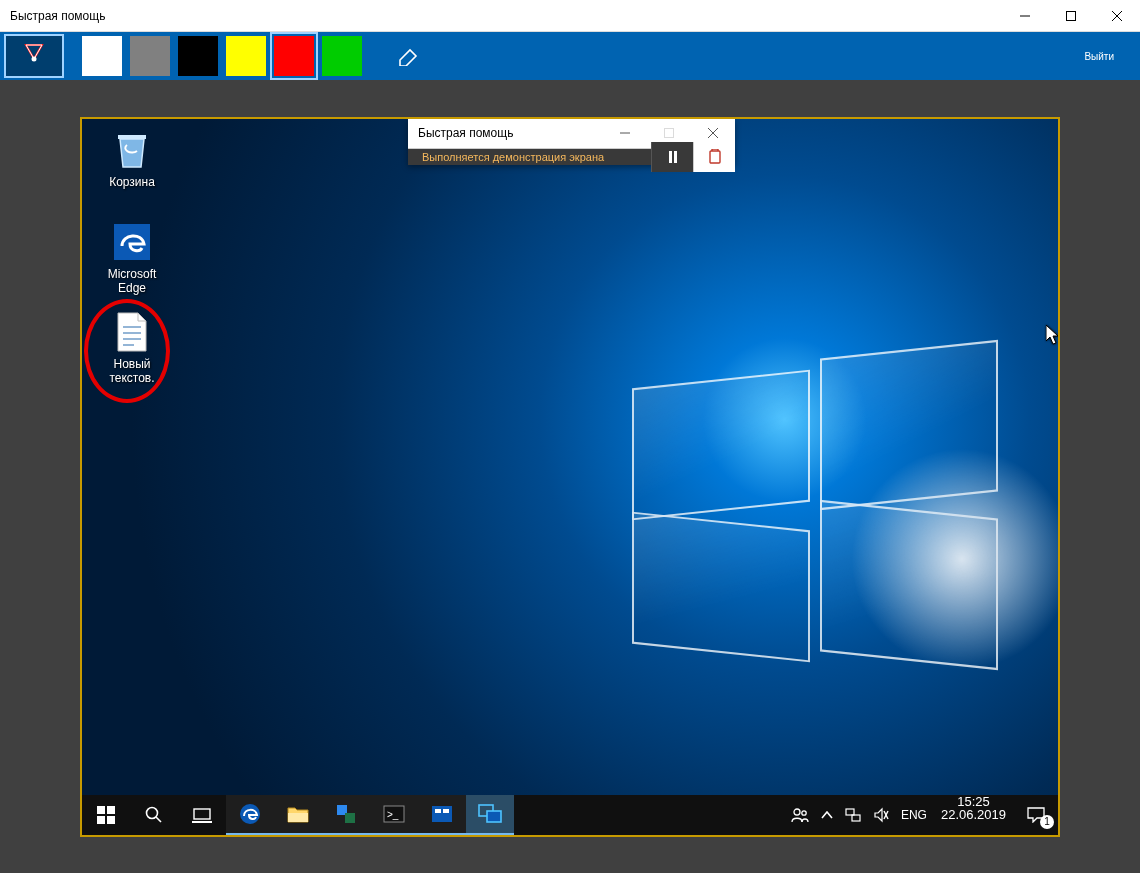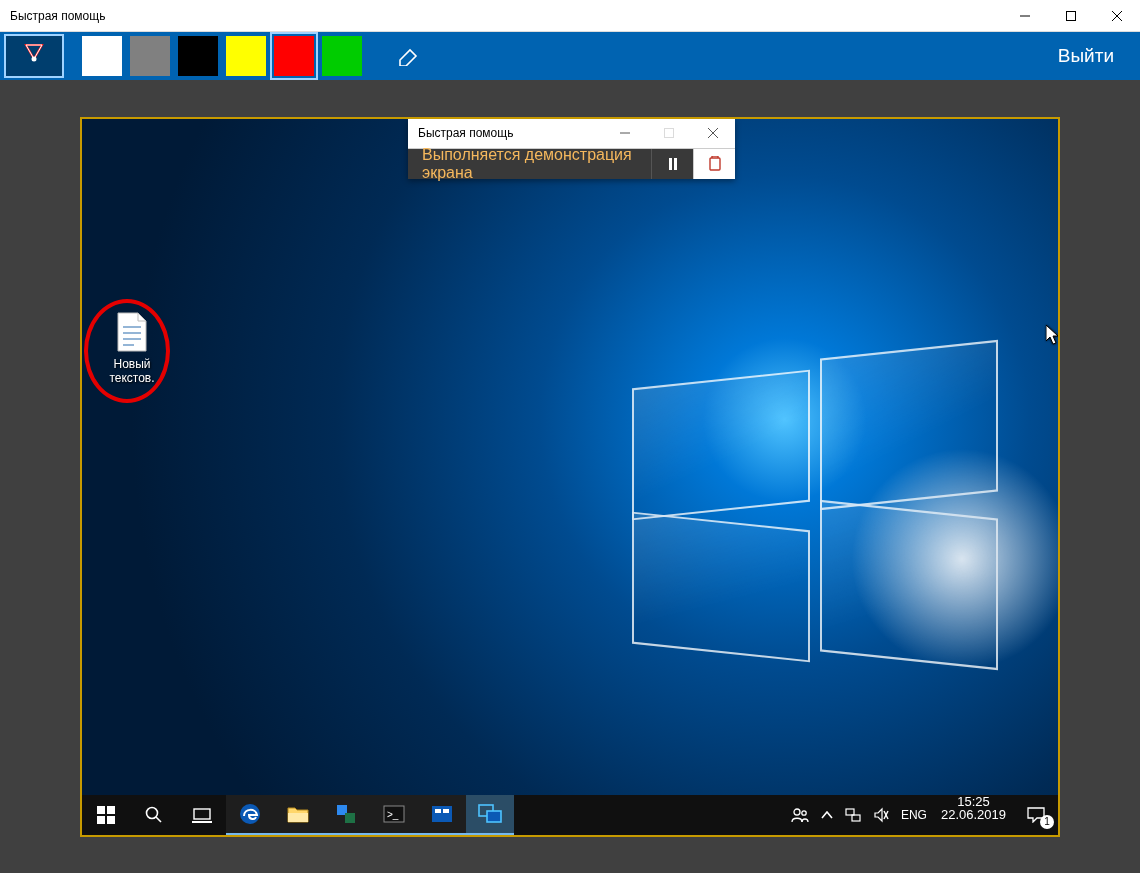--- a/index.html
+++ b/index.html
@@ -26,21 +26,21 @@
     width: 60px; height: 44px; display: flex; align-items: center; justify-content: center;
     cursor: pointer; margin-right: 2px;
   }
   .toolbar .tool.active { background: #003e6e; outline: 2px solid #9fd3ff; outline-offset: -2px; }
   .toolbar .swatch {
     width: 40px; height: 40px; margin: 0 4px; cursor: pointer;
   }
   .toolbar .swatch.selected { outline: 2px solid #9fd3ff; outline-offset: 2px; }
   .toolbar .sep { width: 12px; }
   .toolbar .exit {
-    margin-left: auto; padding: 0 22px; font-size: 19px; cursor: pointer;
+    margin-left: auto; padding: 0 22px; font-size: 10px; cursor: pointer;
     height: 48px; display: flex; align-items: center;
   }
 
   
   .frame-area {
     height: calc(873px - 32px - 48px); background: #404040;
     display: flex; align-items: center; justify-content: center;
   }
   .remote-screen {
     width: 980px; height: 720px; position: relative;
@@ -97,22 +97,22 @@
     height: 30px; display: flex; align-items: center; justify-content: space-between;
     padding-left: 10px; border-bottom: 1px solid #ccc;
   }
   .mini .mini-btns { display: flex; }
   .mini .mini-btn {
     width: 44px; height: 30px; display: flex; align-items: center; justify-content: center;
     cursor: pointer;
   }
   .mini .mini-btn.disabled { opacity: .35; cursor: default; }
   .mini .mini-bar {
-    height: 30px; background: #393939; display: flex; align-items: center;
-    color: #f5b85d; font-size: 16px;
+    height: 16px; background: #393939; display: flex; align-items: center;
+    color: #f5b85d; font-size: 11px;
   }
   .mini .status { flex: 1; padding-left: 14px; }
   .mini .mb {
     width: 42px; height: 30px; display: flex; align-items: center; justify-content: center;
     border-left: 1px solid #555; background: #393939; cursor: pointer;
   }
   .mini .mb.stop { background: #fff; border-left: 1px solid #ccc; }
 
   
   .taskbar {
@@ -204,21 +204,40 @@
 
     <div class="winlogo">
       <div class="flare"></div>
       <div class="pane p1"></div>
         <div class="pane p2"></div>
       <div class="pane p3"></div>
         <div class="pane p4"></div>
     </div>
 
     <div class="desktop">
-
+      <div class="dicon d1">
+        <div class="ic">
+          <svg width="40" height="42" viewBox="0 0 40 42">
+            <path d="M8 10 L32 10 L29 38 L11 38 Z" fill="#7fb7e6" stroke="#cfeaff" stroke-width="1.5"></path>
+            <path d="M6 10 L34 10 L34 6 L6 6 Z" fill="#cfeaff"></path>
+            <path d="M15 16 A6 4 0 1 0 25 22" fill="none" stroke="#fff" stroke-width="2"></path>
+          </svg>
+        </div>
+        <span>Корзина</span>
+      </div>
+
+      <div class="dicon d2">
+        <div class="ic">
+          <svg width="40" height="40" viewBox="0 0 40 40">
+            <rect x="2" y="2" width="36" height="36" fill="#0b59b5"></rect>
+            <path d="M10 24 C10 12 30 10 32 22 L18 22 C18 30 28 30 30 26" fill="none" stroke="#fff" stroke-width="3"></path>
+          </svg>
+        </div>
+        <span>Microsoft Edge</span>
+      </div>
 
       <div class="dicon d3">
         <div class="ic">
           <svg width="36" height="42" viewBox="0 0 36 42">
             <path d="M4 2 L24 2 L32 10 L32 40 L4 40 Z" fill="#fff" stroke="#bbb"></path>
             <path d="M24 2 L24 10 L32 10" fill="none" stroke="#bbb"></path>
             <line x1="9" y1="16" x2="27" y2="16" stroke="#94b5d6" stroke-width="2"></line>
             <line x1="9" y1="22" x2="27" y2="22" stroke="#94b5d6" stroke-width="2"></line>
             <line x1="9" y1="28" x2="27" y2="28" stroke="#94b5d6" stroke-width="2"></line>
             <line x1="9" y1="34" x2="20" y2="34" stroke="#94b5d6" stroke-width="2"></line>

